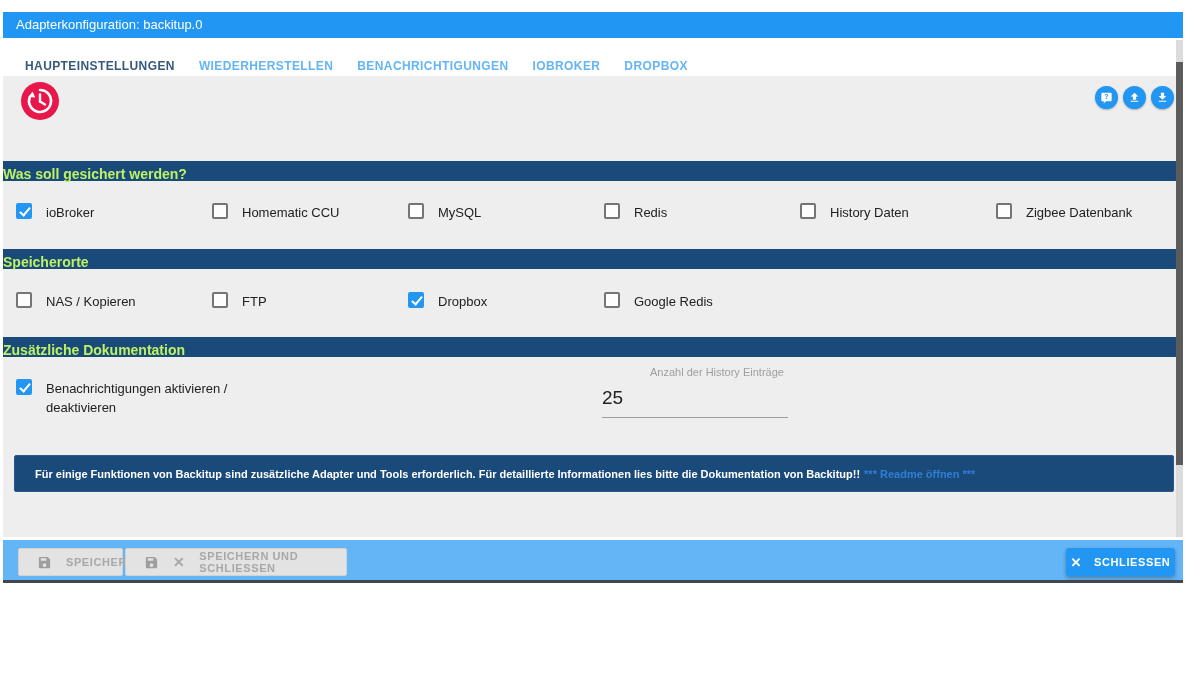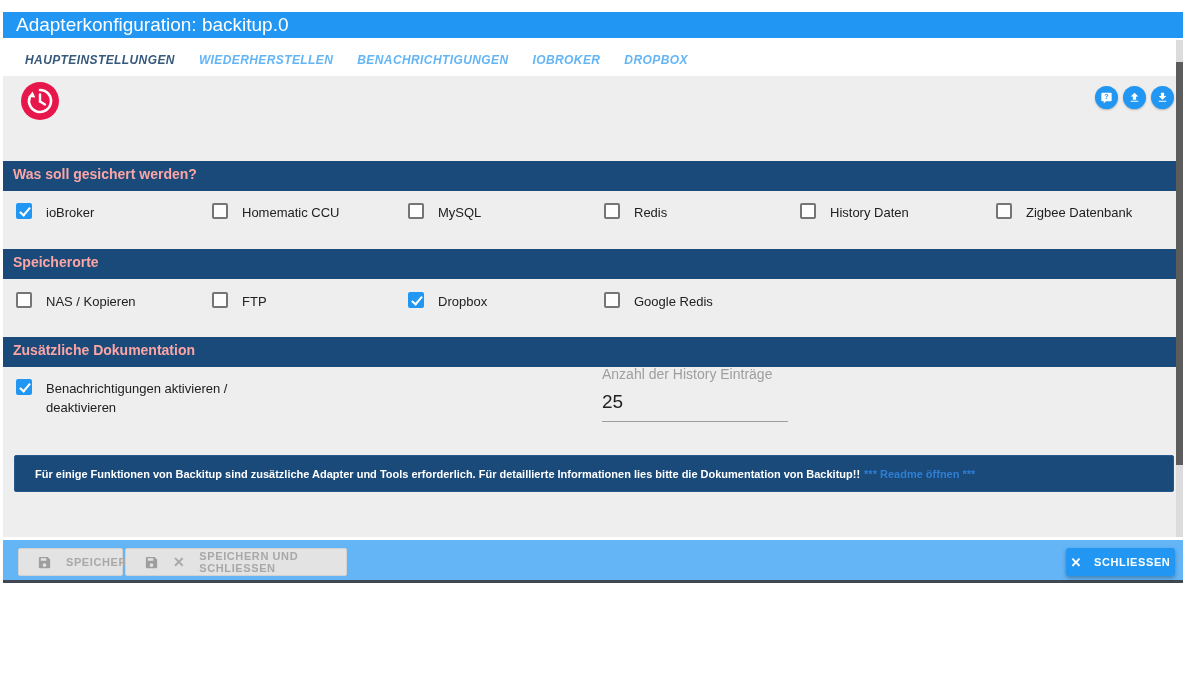--- a/index.html
+++ b/index.html
@@ -1,53 +1,53 @@
 <!DOCTYPE html>
 <html><head>
 <meta charset="utf-8">
 <style>
   * { margin:0; padding:0; box-sizing:border-box; }
   html,body { width:1200px; height:675px; background:#fff; font-family:"Liberation Sans", sans-serif; overflow:hidden; }
   #app { position:relative; width:1200px; height:675px; background:#fff; }
 
   
   .titlebar { position:absolute; left:3px; top:12px; width:1180px; height:26px; background:#2196f3;
-              color:#fff; font-size:19px; line-height:26px; padding-left:13px; }
+              color:#fff; font-size:13px; line-height:26px; padding-left:13px; }
 
   
   .tabbar { position:absolute; left:3px; top:38px; width:1180px; height:38px; background:#fff;
             display:flex; align-items:stretch; padding-left:10px; }
-  .tab { display:flex; align-items:center; padding:0 12px; height:36px; margin-top:5px;
+  .tab { display:flex; align-items:center; padding:0 12px; height:36px; margin-top:11px;
          font-size:12px; font-weight:bold; letter-spacing:0.4px; color:#64b5f6;
-         text-transform:uppercase; cursor:pointer; border-bottom:2px solid transparent;font-style:italic; }
+         text-transform:uppercase; cursor:pointer; border-bottom:2px solid transparent; }
   .tab.active { color:#36597c; border-bottom:2px solid #8fc1ea; }
 
   
   .content { position:absolute; left:3px; top:76px; width:1180px; height:461px; background:#eeeeee; }
 
   .logo { position:absolute; left:17px; top:5px; width:40px; height:40px; }
 
   .round-btn { position:absolute; top:10px; width:23px; height:23px; border-radius:50%;
                background:#2196f3; display:flex; align-items:center; justify-content:center;
                box-shadow:0 1px 2px rgba(0,0,0,.25); cursor:pointer; }
   .round-btn svg { display:block; }
 
-  .sec-header { position:absolute; left:0; width:1180px; height:30px; background:#1a4a7a;
-                color:#fca5a5; font-weight:bold; font-size:14px; line-height:26px; padding-left:10px; }
+  .sec-header { position:absolute; left:0; width:1180px; height:20px; background:#1a4a7a;
+                color:#bef264; font-weight:bold; font-size:14px; line-height:26px; }
 
   .cb-item { position:absolute; display:flex; align-items:flex-start; cursor:pointer; }
   .cb { flex:0 0 auto; width:16px; height:16px; border:2px solid #757575; border-radius:2px;
         background:#fdfdfd; position:relative; margin-right:14px; margin-top:0px; }
   .cb.checked { background:#2196f3; border-color:#2196f3; }
   .cb.checked::after { content:""; position:absolute; left:4px; top:0px; width:4px; height:9px;
         border:solid #fff; border-width:0 2px 2px 0; transform:rotate(40deg); }
   .cb-label { font-size:13px; color:#212121; line-height:19px; padding-top:0px; }
 
   .input-group { position:absolute; left:599px; top:290px; width:186px; }
-  .input-label { font-size:14px; color:#9e9e9e; }
+  .input-label { font-size:11px; color:#9e9e9e;margin-left:48px; }
   .input-value { font-size:19px; color:#212121; margin-top:9px; }
   .input-underline { margin-top:8px; height:1px; background:#9e9e9e; width:186px; }
 
   .info-banner { position:absolute; left:11px; top:379px; width:1160px; height:37px;
                  background:#1a4a7a; border:1px solid #2a5a8c; border-radius:2px;
                  display:flex; align-items:center; padding-left:20px;
                  font-size:11px; font-weight:bold; color:#fff; }
   .info-banner a { color:#2e7fd4; text-decoration:none; margin-left:4px; font-weight:bold; cursor:pointer; }
 
   

